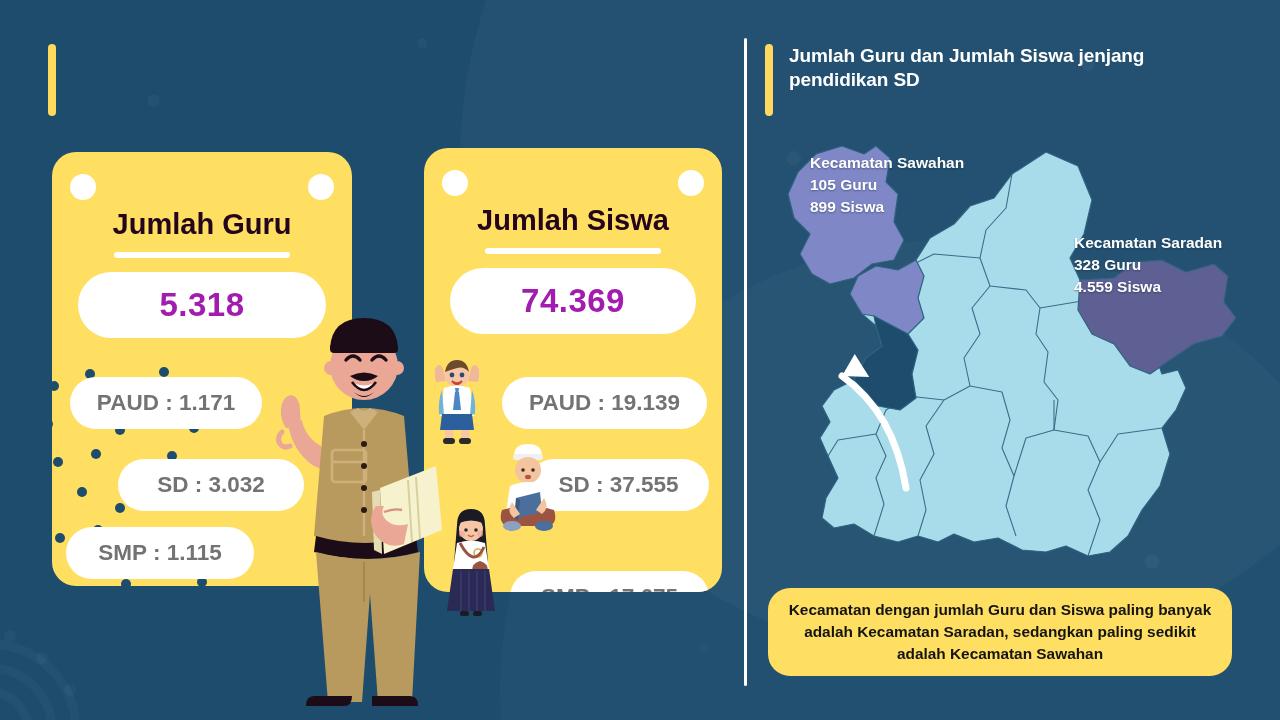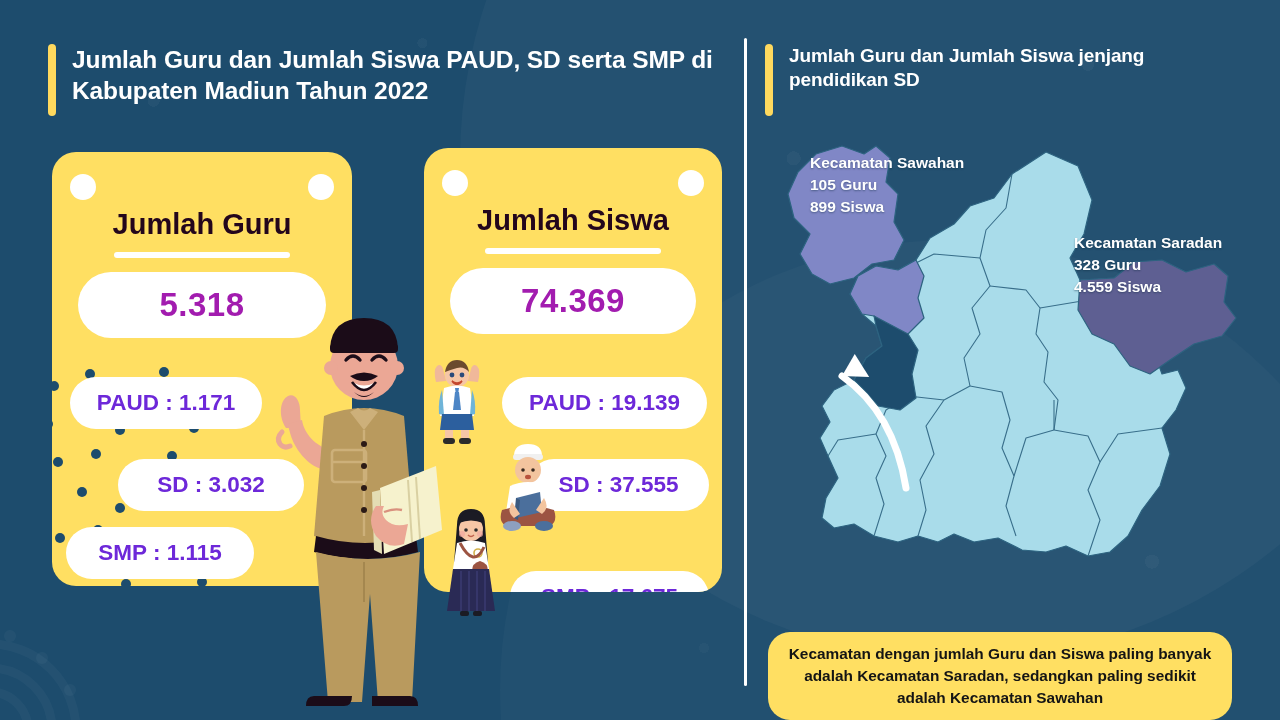--- a/index.html
+++ b/index.html
@@ -90,21 +90,21 @@
   .big-pill {
     position:absolute; left:26px; right:26px; top:120px; height:66px;
     background:#ffffff; border-radius:34px;
     display:flex; align-items:center; justify-content:center;
     color:#a21caf; font-weight:bold; font-size:33px; letter-spacing:.5px;
   }
 
   .sub-pill {
     position:absolute; height:52px; background:#ffffff; border-radius:28px;
     display:flex; align-items:center; justify-content:center;
-    color:#6d28d9; font-weight:bold; font-size:22.5px; white-space:nowrap;
+    color:#737373; font-weight:bold; font-size:22.5px; white-space:nowrap;
     padding:0 22px;
   }
   
   #card-guru .sub-pill.p0 { left:18px;  top:225px; width:192px; }
   #card-guru .sub-pill.p1 { left:66px;  top:307px; width:186px; }
   #card-guru .sub-pill.p2 { left:14px;  top:375px; width:188px; }
   
   #card-siswa .sub-pill.p0 { left:78px; top:229px;  width:205px; }
   #card-siswa .sub-pill.p1 { left:104px; top:311px; width:181px; }
   #card-siswa .sub-pill.p2 { left:86px;  top:423px; width:199px;text-align:center; }
@@ -128,21 +128,20 @@
   #label-sawahan { left:810px; top:152px; }
   #label-saradan { left:1074px; top:220px;margin-top:12px; }
 
   
   #caption {
     position:absolute; left:768px; top:588px; width:464px; height:88px;
     background:#ffdf62; border-radius:22px;
     display:flex; align-items:center; justify-content:center; text-align:center;
     color:#141414; font-weight:bold; font-size:15.4px; line-height:1.42;
     padding:0 14px;
-    margin-top:44px;
   }
 </style>
 </head>
 <body>
 
 <div id="bg-swoosh"></div>
 <div id="bg-swoosh2"></div>
 <div id="bg-dots"></div>
 <svg id="bg-corner-rings" viewBox="0 0 250 250">
   <g fill="none" stroke="rgba(255,255,255,.06)" stroke-width="9">
@@ -157,21 +156,20 @@
       <circle cx="10" cy="126" r="6"></circle>
     <circle cx="112" cy="118" r="6"></circle>
       <circle cx="140" cy="150" r="6"></circle>
   </g>
 </svg>
 
 <div id="divider"></div>
 
 <div class="heading" id="heading-left">
   <div class="bar"></div>
-  <div class="htext">Jumlah Guru dan Jumlah Siswa PAUD, SD serta SMP di Kabupaten Madiun Tahun 2022</div>
 </div>
 
 <div class="heading" id="heading-right">
   <div class="bar"></div>
   <div class="htext">Jumlah Guru dan Jumlah Siswa jenjang pendidikan SD</div>
 </div>
 
 <div class="stat-card" id="card-guru">
   <svg class="card-dots" viewBox="0 0 190 230">
     <g fill="#1d4c6d">

